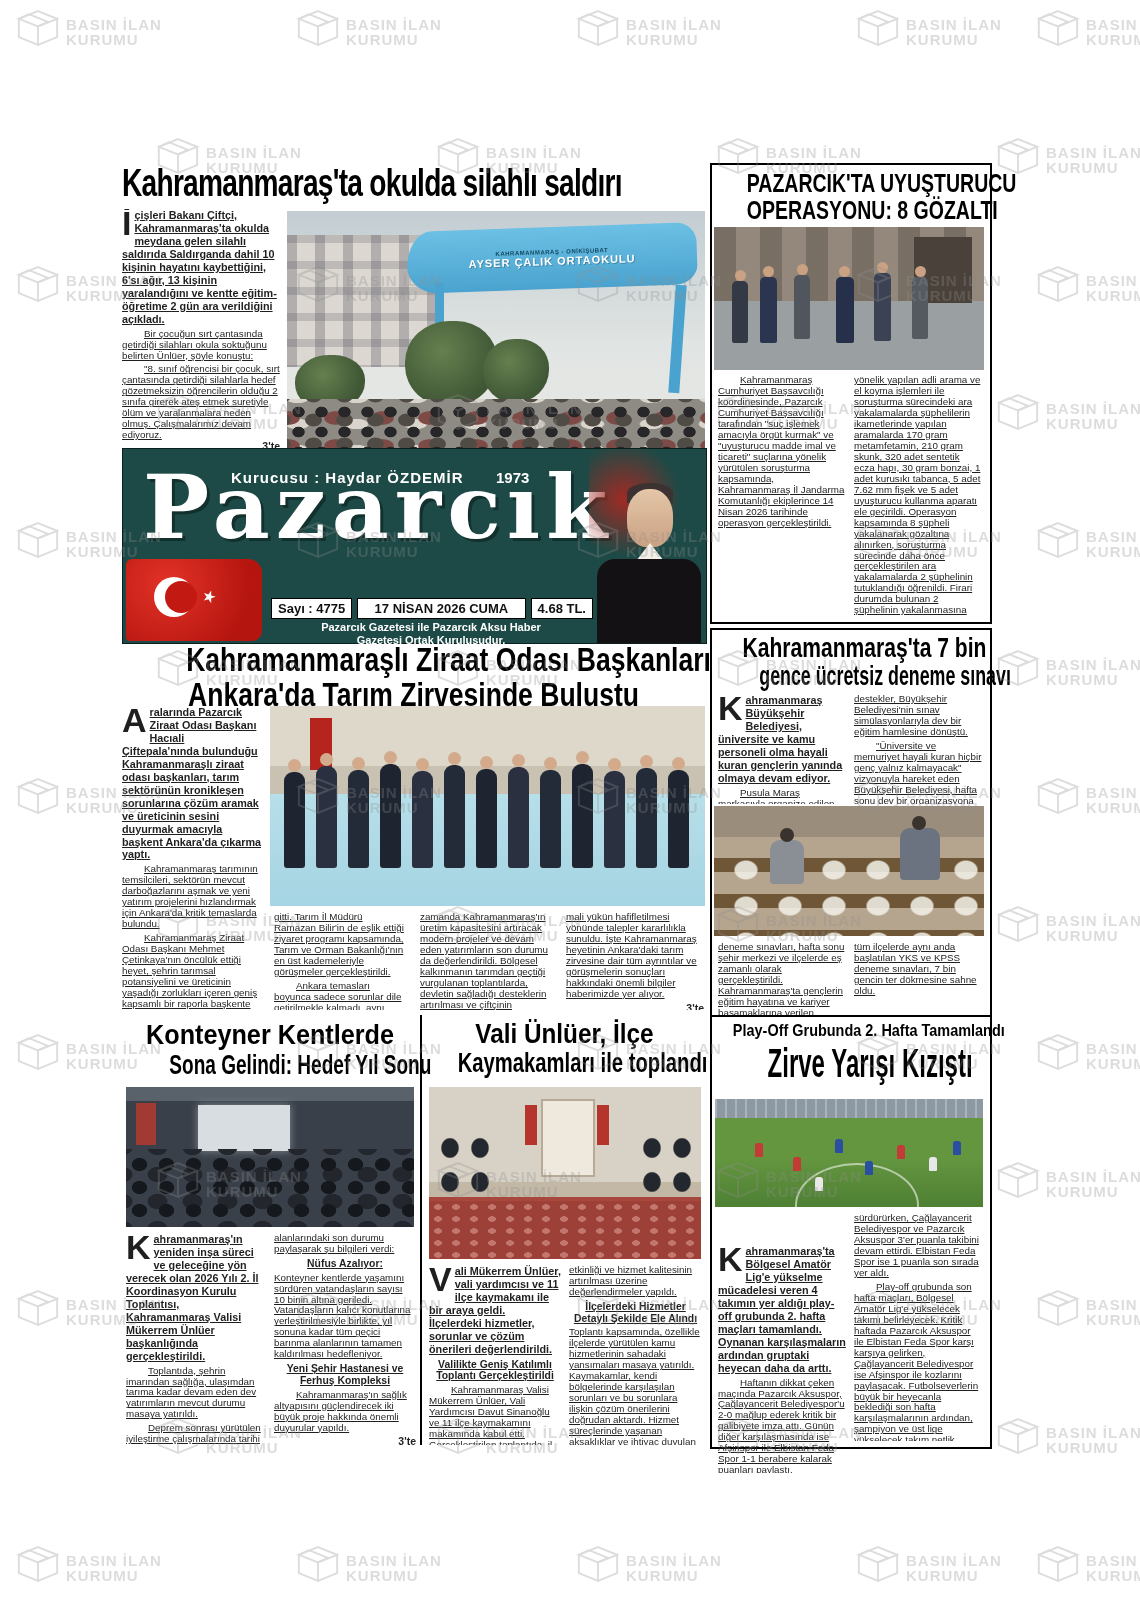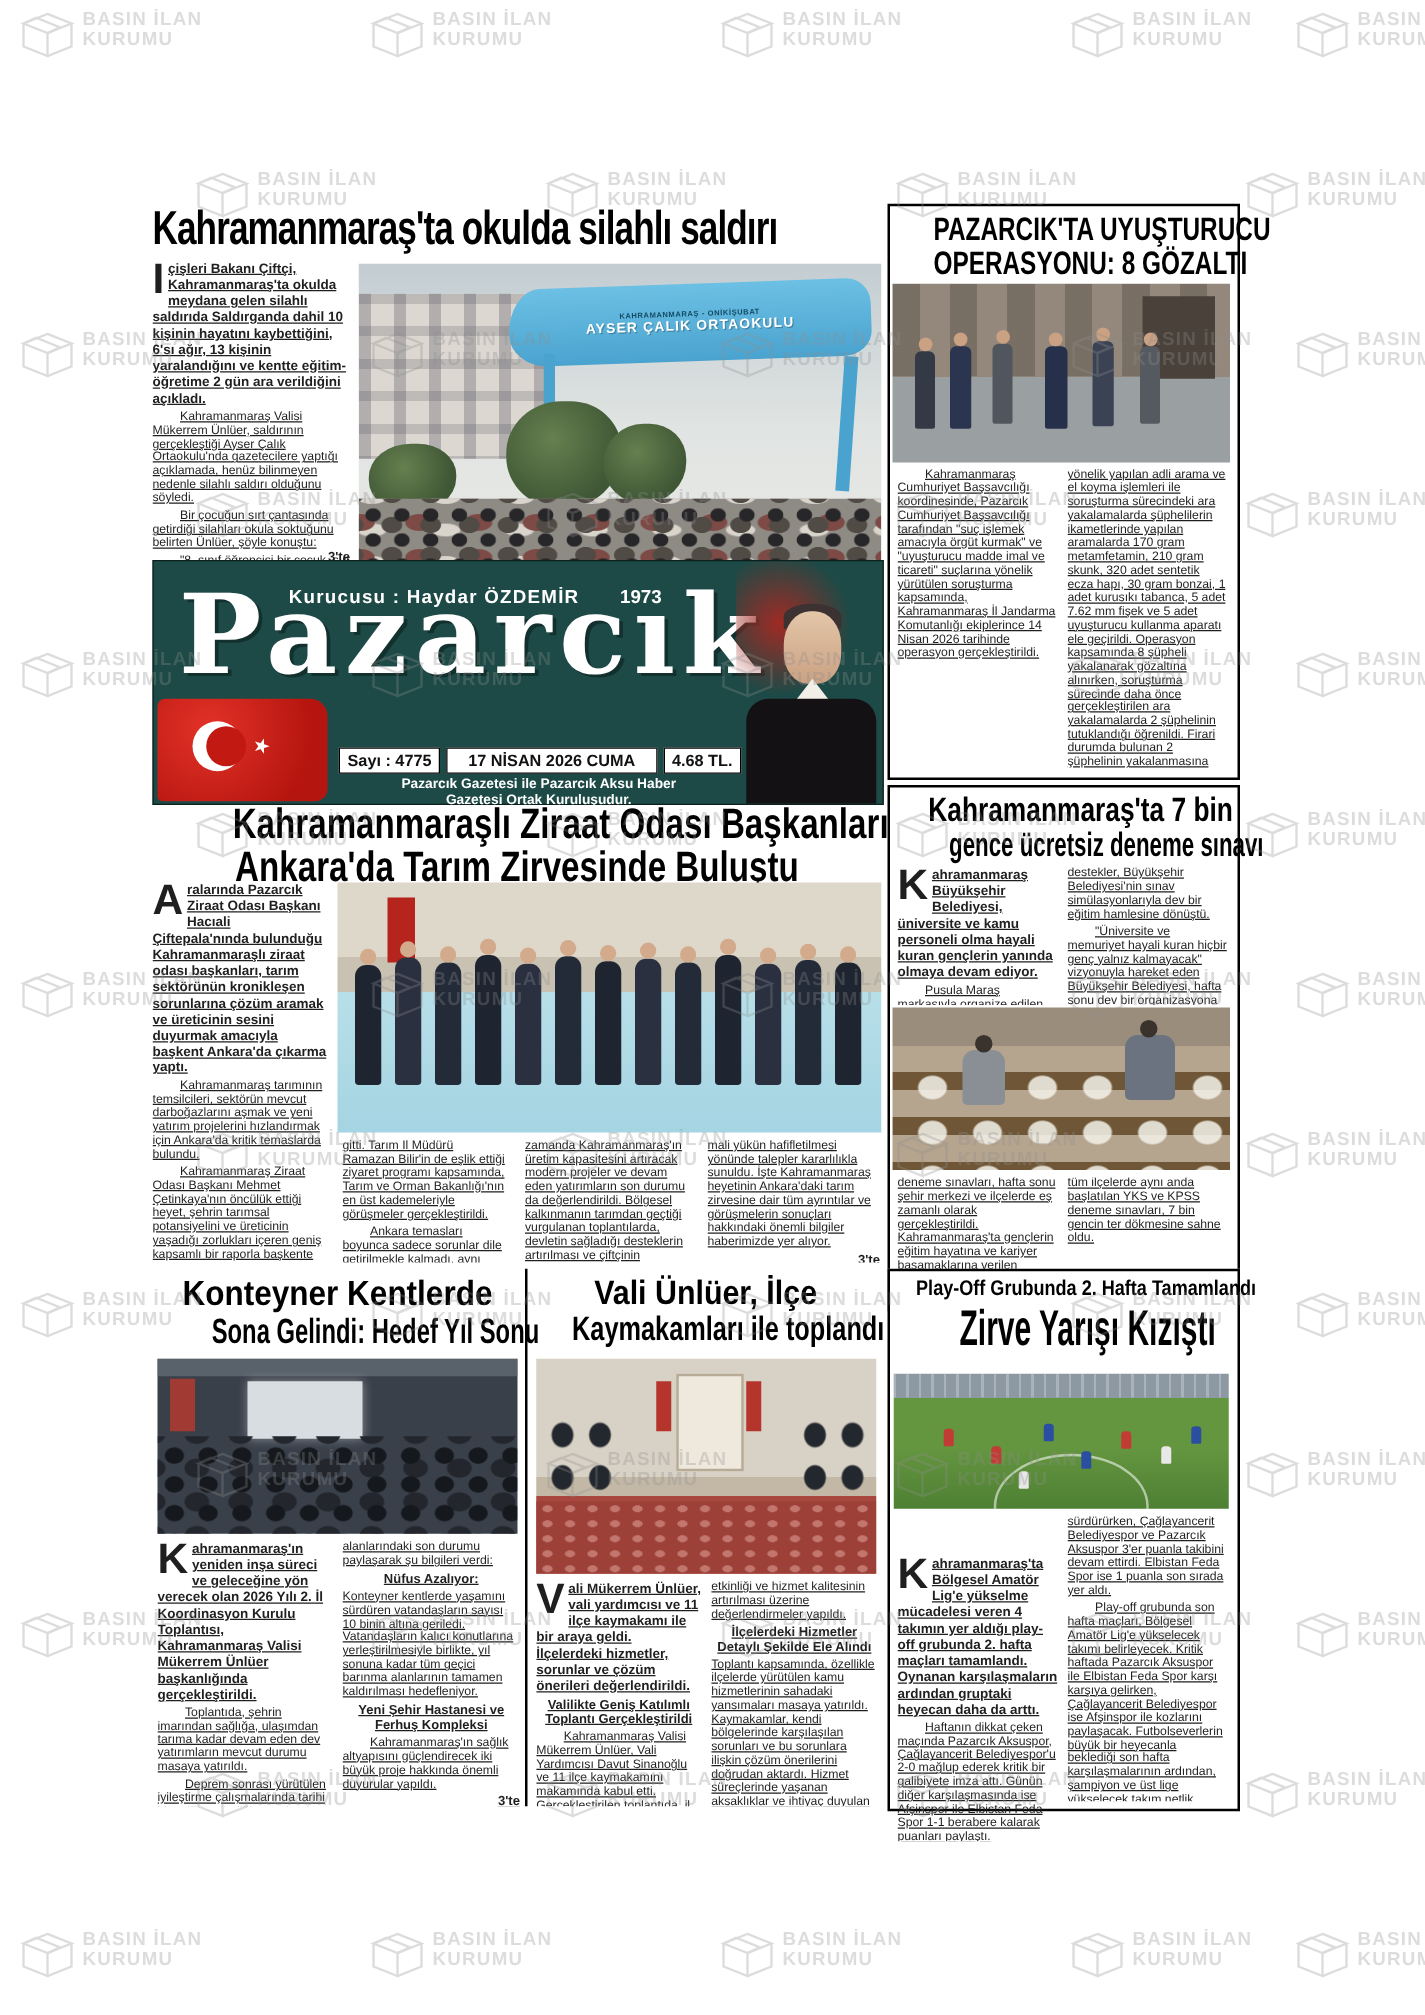--- a/index.html
+++ b/index.html
@@ -112,33 +112,32 @@
   .pv-flag{position:absolute;width:12px;height:40px;background:#b5342c;top:18px;}
   .pv-carpet{position:absolute;left:0;bottom:0;width:100%;height:58px;background-image:radial-gradient(#c2766d 30%,transparent 34%);background-size:18px 12px;background-color:#9c4038;}
   .pv-row{position:absolute;width:58px;top:44px;bottom:50px;background-image:radial-gradient(#23272e 38%,transparent 44%);background-size:30px 34px;}
   
   .ph-foot{background:linear-gradient(180deg,#8d99a2 0 18%,#64953f 18% 55%,#4e8034);}
   .pf-fence{position:absolute;left:0;top:0;width:100%;height:18%;background:repeating-linear-gradient(90deg,rgba(255,255,255,.25) 0 2px,transparent 2px 10px);}
   .pf-line{position:absolute;left:30%;bottom:-40px;width:120px;height:80px;border:2px solid rgba(255,255,255,.55);border-radius:50%;}
   .pl{position:absolute;width:8px;height:14px;border-radius:3px 3px 1px 1px;}
   
   #wm-layer{position:absolute;inset:0;z-index:60;pointer-events:none;}
-  .wm-unit{position:absolute;display:flex;align-items:flex-start;gap:5px;opacity:.3;}
+  .wm-unit{position:absolute;display:flex;align-items:flex-end;gap:5px;opacity:.3;}
   .wm-text{font-weight:bold;font-size:15px;color:#8f8f8f;letter-spacing:1px;line-height:1.05;white-space:nowrap;}
 </style>
 </head>
 <body>
 
 <div id="page">
 
   <div class="sect" style="left:122px;top:163px;width:583px;height:292px;">
     <div class="hline h1-shoot">Kahramanmaraş'ta okulda silahlı saldırı</div>
     <div class="col" style="left:0;top:46px;width:160px;height:242px;">
       <p class="lead">İçişleri Bakanı Çiftçi, Kahramanmaraş'ta okulda meydana gelen silahlı saldırıda Saldırganda dahil 10 kişinin hayatını kaybettiğini, 6'sı ağır, 13 kişinin yaralandığını ve kentte eğitim-öğretime 2 gün ara verildiğini açıkladı.</p>
-      <p class="ind">Kahramanmaraş Valisi Mükerrem Ünlüer, saldırının gerçekleştiği Ayser Çalık Ortaokulu'nda gazetecilere yaptığı açıklamada, henüz bilinmeyen nedenle silahlı saldırı olduğunu söyledi.</p>
       <p class="ind">Bir çocuğun sırt çantasında getirdiği silahları okula soktuğunu belirten Ünlüer, şöyle konuştu:</p>
       <p class="ind">"8. sınıf öğrencisi bir çocuk, sırt çantasında getirdiği silahlarla hedef gözetmeksizin öğrencilerin olduğu 2 sınıfa girerek ateş etmek suretiyle ölüm ve yaralanmalara neden olmuş. Çalışmalarımız devam ediyoruz.</p>
     </div>
     <div class="cont" style="position:absolute;left:0;top:276px;width:158px;">3'te</div>
     <div class="photo ph-school" style="left:165px;top:48px;width:418px;height:240px;">
       <div class="ps-build"></div>
       <div class="ps-arch">
         <div class="ps-sign-top">KAHRAMANMARAŞ - ONİKİŞUBAT</div>
         <div class="ps-sign-main">AYSER ÇALIK ORTAOKULU</div>
       </div>

